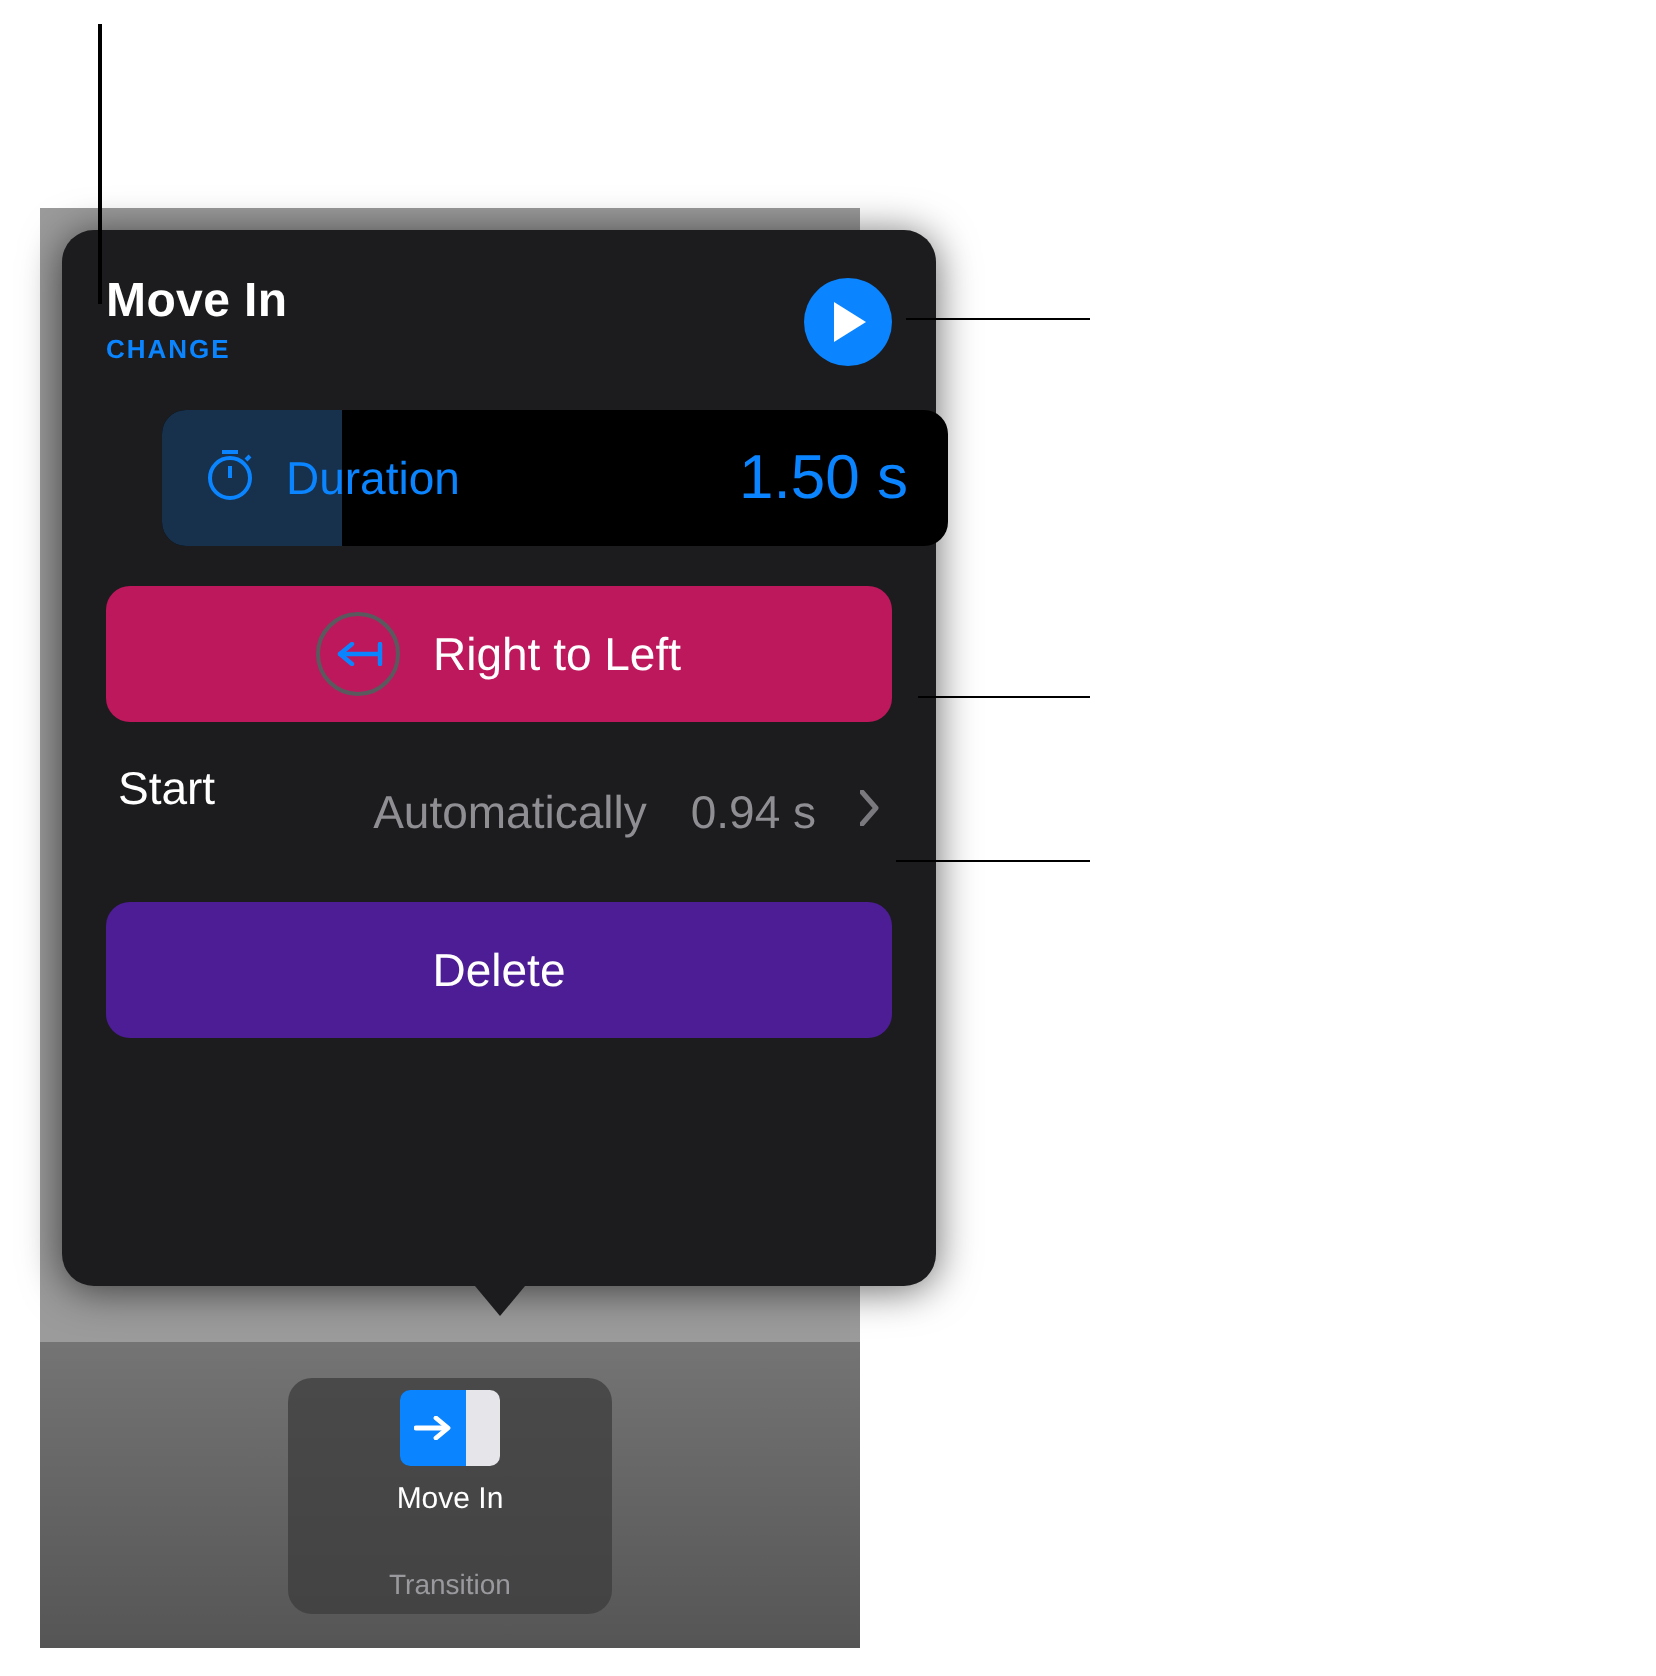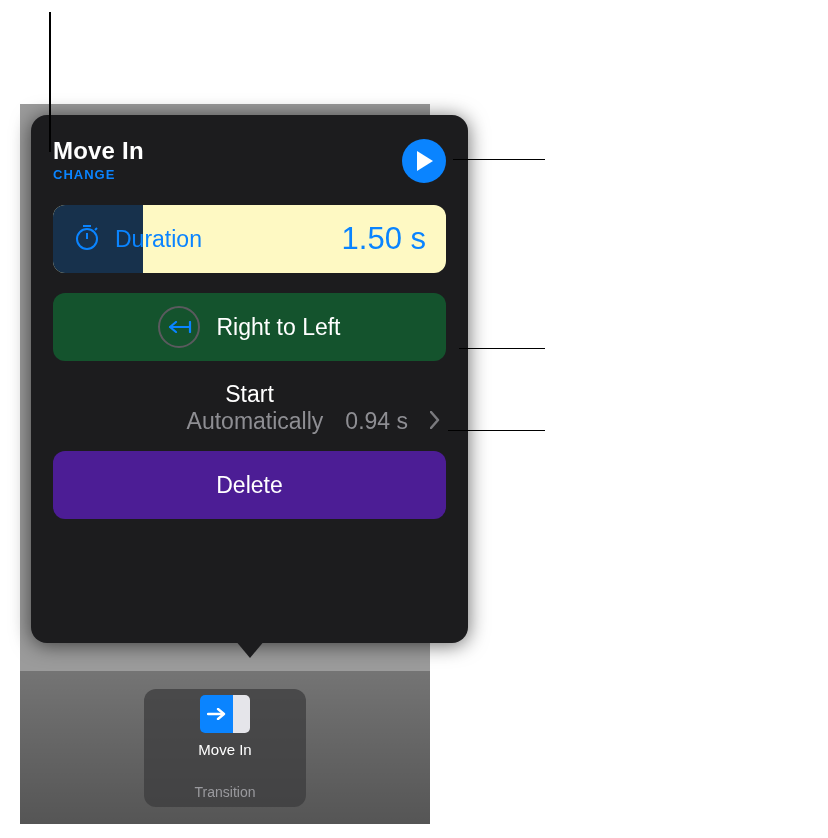--- a/index.html
+++ b/index.html
@@ -72,31 +72,32 @@
     align-items: center;
     justify-content: center;
     cursor: pointer;
     margin-top: 2px;
   }
   .play-btn svg { margin-left: 4px; }
 
   .row {
     width: 100%;
     border-radius: 12px;
-    background: #14532d;
+    background: #be185d;
     height: 68px;
     display: flex;
     align-items: center;
     padding: 0 20px;
     margin-bottom: 20px;
     position: relative;
     overflow: hidden;
   }
   .duration-row {
-    background: #fef9c3;
+    background: #000000;
+    margin-left: 28px;
   }
   .duration-fill {
     position: absolute;
     left: 0; top: 0; bottom: 0;
     width: 90px;
     background: #17314c;
     z-index: 0;
   }
   .duration-content {
     position: relative; z-index: 1;
@@ -115,25 +116,23 @@
     width: 42px; height: 42px;
     border: 2px solid #5a5a5e;
     border-radius: 50%;
     display: flex; align-items: center; justify-content: center;
     flex-shrink: 0;
   }
   .direction-label { color: #fff; font-size: 23px; font-weight: 400; }
 
   .start-row {
     display: flex;
-    align-items: center;
     padding: 0 6px 0 6px;
     margin-bottom: 20px;
     height: 50px;
-    flex-direction: column;
   }
   .start-label { font-size: 23px; color: #fff; }
   .start-value-wrap {
     margin-left: auto;
     display: flex;
     align-items: center;
     gap: 22px;
     cursor: pointer;
   }
   .start-value { font-size: 23px; color: #8e8e93; }

